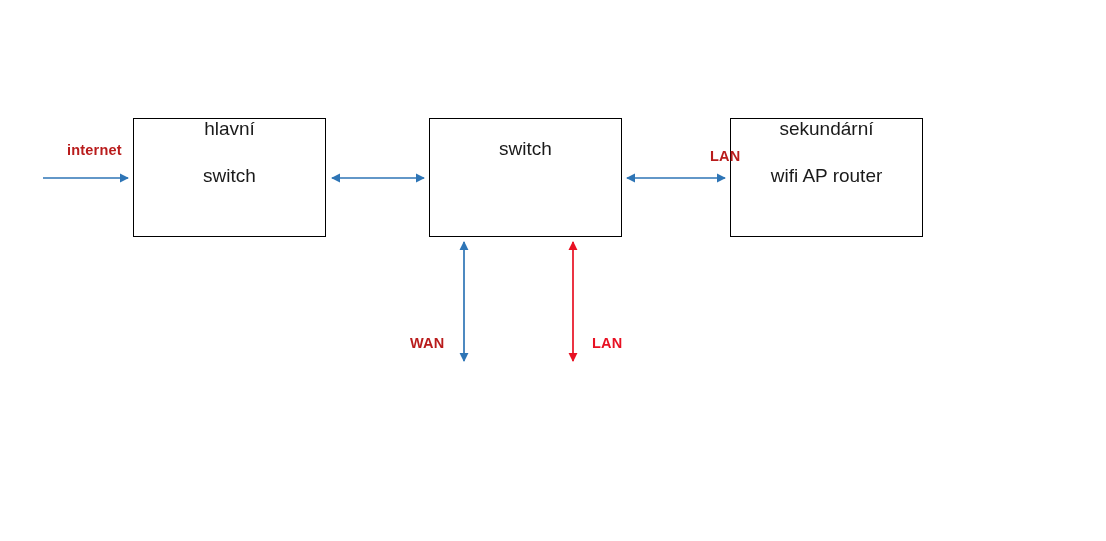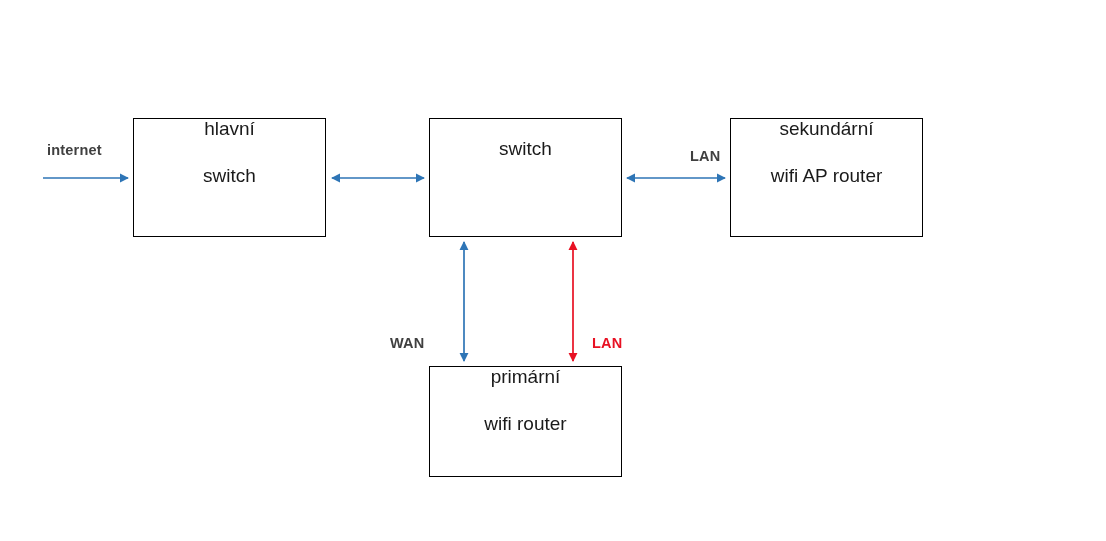--- a/index.html
+++ b/index.html
@@ -44,21 +44,21 @@
   .node .line1 { margin-bottom: 26px; }
   .node.single .line1 { margin-bottom: 0; }
   .edge-label {
     position: absolute;
     font-size: 14.5px;
     font-weight: 600;
     letter-spacing: .2px;
     white-space: nowrap;
     z-index: 3;
   }
-  .lab-blue { color: #404040; }
+  .lab-blue { color: #b91c1c; margin-left: 20px; }
   .lab-red  { color: #E81123; }
 </style>
 </head>
 <body>
 
 <div id="canvas">
 
   <svg id="edges" viewBox="0 0 1106 541" width="1106" height="541" xmlns="http://www.w3.org/2000/svg">
     <defs>
       <marker id="arrow-blue-end" viewBox="0 0 10 10" refX="9" refY="5" markerWidth="5.4" markerHeight="5.4" orient="auto-start-reverse">
@@ -93,24 +93,20 @@
 
   <div class="node" style="left:730px; top:118px; width:193px; height:119px;">
     <span class="line1">sekundární</span>
     <span class="line2">wifi AP router</span>
   </div>
 
   <div class="node single" style="left:429px; top:118px; width:193px; height:119px; justify-content:flex-start; padding-top:20px;">
     <span class="line1">switch</span>
   </div>
 
-  <div class="node" style="left:429px; top:366px; width:193px; height:111px;">
-    <span class="line1">primární</span>
-    <span class="line2">wifi router</span>
-  </div>
 
   <span class="edge-label lab-blue" style="left:47px; top:142px;">internet</span>
 
   <span class="edge-label lab-blue" style="left:690px; top:148px;">LAN</span>
 
   <span class="edge-label lab-blue" style="left:390px; top:335px;">WAN</span>
 
   <span class="edge-label lab-red" style="left:592px; top:335px;">LAN</span>
 
 </div>

